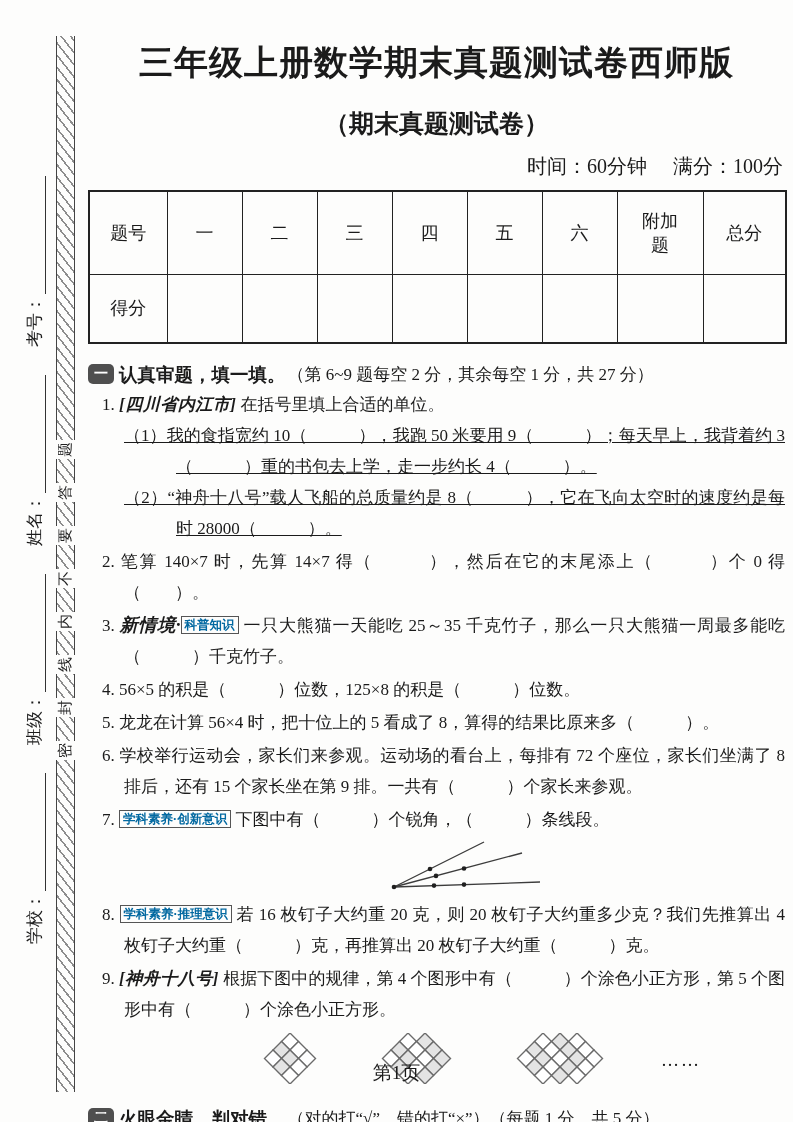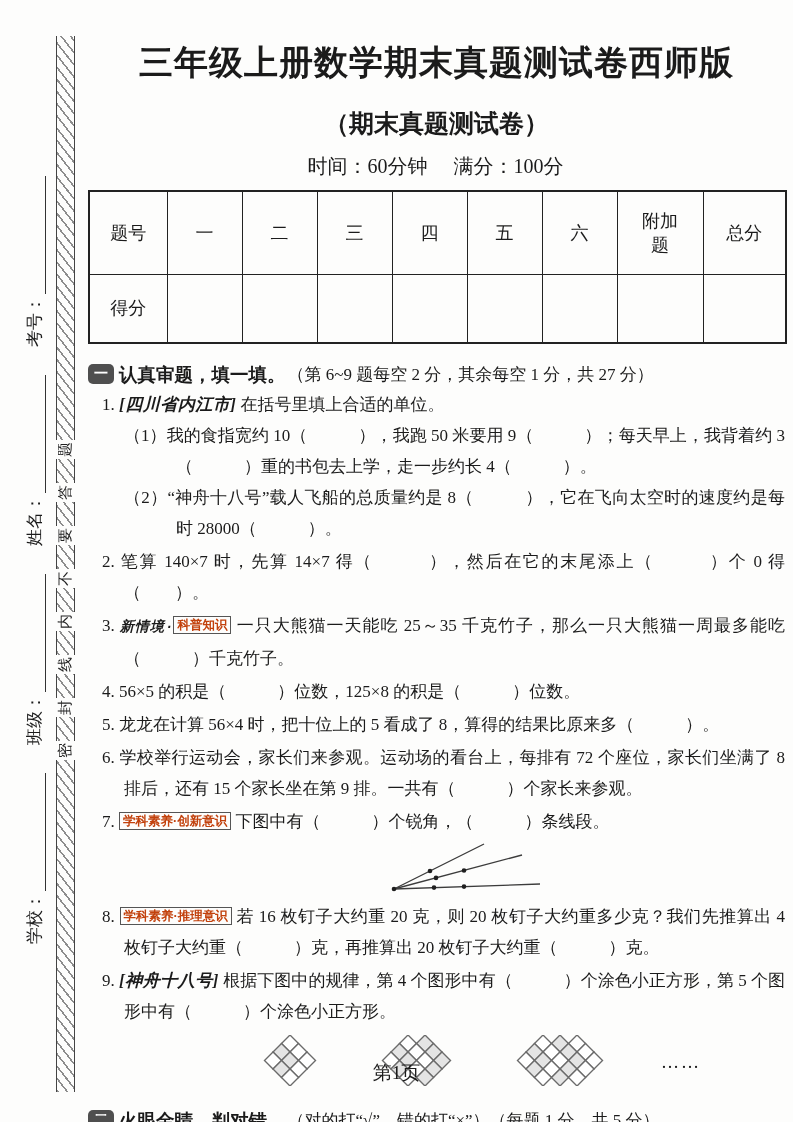--- a/index.html
+++ b/index.html
@@ -27,35 +27,35 @@
     position:absolute;left:-145px;top:589px;width:420px;height:22px;
     transform:rotate(-90deg);
     display:flex;justify-content:center;align-items:center;gap:24px;
     font-size:15px;color:#222;
   }
   .seal-text span{background:#fdfdfc;padding:0 2px;line-height:20px;}
   
   .main{position:absolute;left:88px;top:30px;width:697px;}
   .title{font-size:34px;font-weight:bold;text-align:center;margin-top:12px;letter-spacing:1px;line-height:1.25;}
   .subtitle{font-size:25px;font-weight:bold;text-align:center;margin-top:22px;}
-  .meta{font-size:20px;text-align:center;margin-top:13px;padding-right:2px;}
+  .meta{font-size:20px;text-align:right;margin-top:13px;padding-right:2px;}
   .meta .gap{display:inline-block;width:26px;}
   
   table.score{width:697px;border-collapse:collapse;table-layout:fixed;margin-top:10px;font-size:18px;border:2px solid #222;}
   table.score td{border:1.3px solid #222;height:33px;text-align:center;padding:17px;}
   
   .sec-head{display:flex;align-items:center;font-family:"Liberation Sans","DejaVu Sans",sans-serif;font-weight:bold;font-size:18.5px;margin-top:18px;}
   .sec-badge{display:inline-flex;justify-content:center;align-items:center;width:26px;height:20px;border-radius:5px;color:#fff;font-size:14px;margin-right:5px;flex:0 0 auto;}
   .sec-note{font-family:"Liberation Serif","DejaVu Serif",serif;font-weight:normal;font-size:17px;margin-left:2px;}
   
   .q{font-size:17px;line-height:31px;margin-top:2px;padding-left:36px;text-indent:-22px;text-align:justify;}
-  .q .sub{display:block;padding-left:52px;text-indent:-52px;margin-top:0;}
+  .q .sub{display:block;padding-left:52px;text-indent:-52px;margin-top:0;text-decoration:underline;}
   .qtag{font-weight:bold;font-style:italic;letter-spacing:.5px;}
-  .bprefix{font-weight:bold;font-style:italic;font-family:Liberation Mono, monospace;font-size:14px;}
-  .bbox{display:inline-block;border:1px solid #555;font-family:"Liberation Sans","DejaVu Sans",sans-serif;font-size:12.5px;font-weight:bold;color:#c2410c;line-height:16px;padding:0 3px;vertical-align:2px;text-indent:0;}
+  .bprefix{font-weight:bold;font-style:italic;font-family:Liberation Serif, serif;font-size:18px;}
+  .bbox{display:inline-block;border:1px solid #555;font-family:"Liberation Sans","DejaVu Sans",sans-serif;font-size:12.5px;font-weight:bold;color:#0369a1;line-height:16px;padding:0 3px;vertical-align:2px;text-indent:0;}
   .q-flex{display:flex;padding-left:36px;text-indent:0;}
   .q-flex .qnum{margin-right:4px;margin-left:-22px;}
   .q-flex .blank{margin-left:auto;padding-right:6px;}
   
   .angles-fig{margin:2px 0 0 300px;}
   .pattern-row{display:flex;align-items:center;gap:50px;margin:8px 0 2px 168px;}
   .pattern-ellipsis{font-size:18px;letter-spacing:2px;}
   .footer{position:absolute;top:1060px;left:0;width:793px;text-align:center;font-size:19px;}
 </style>
 </head>

